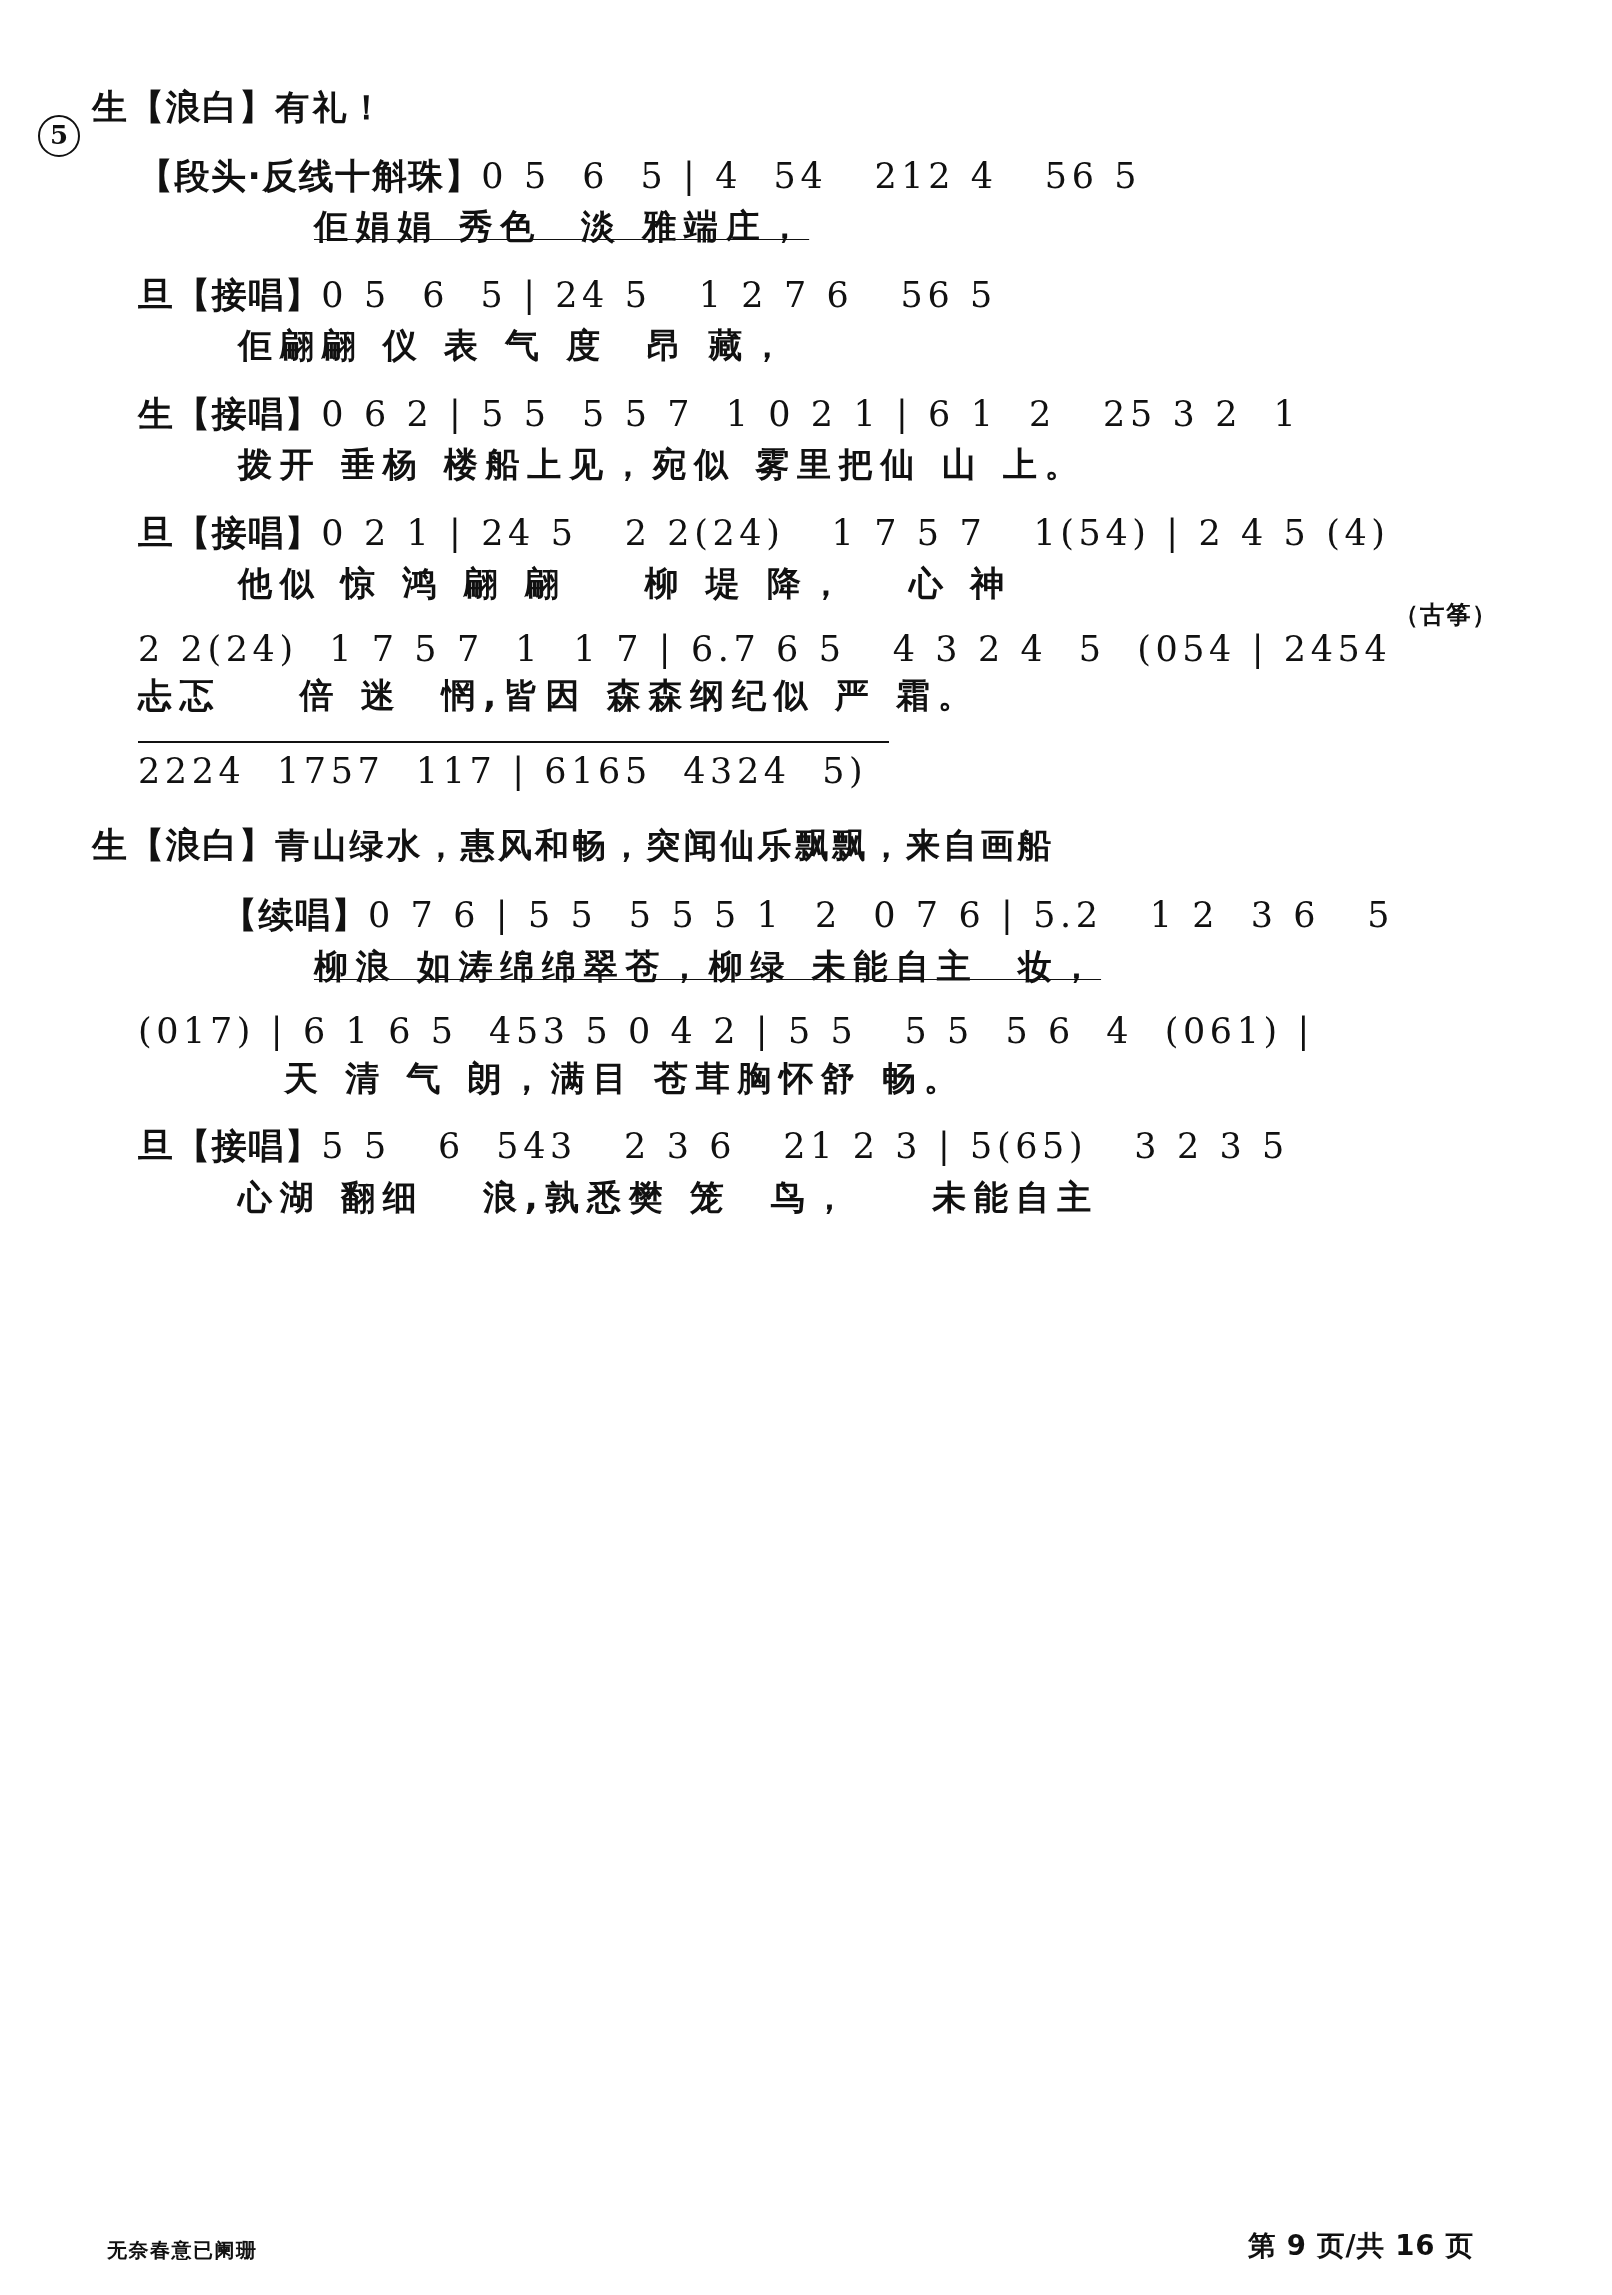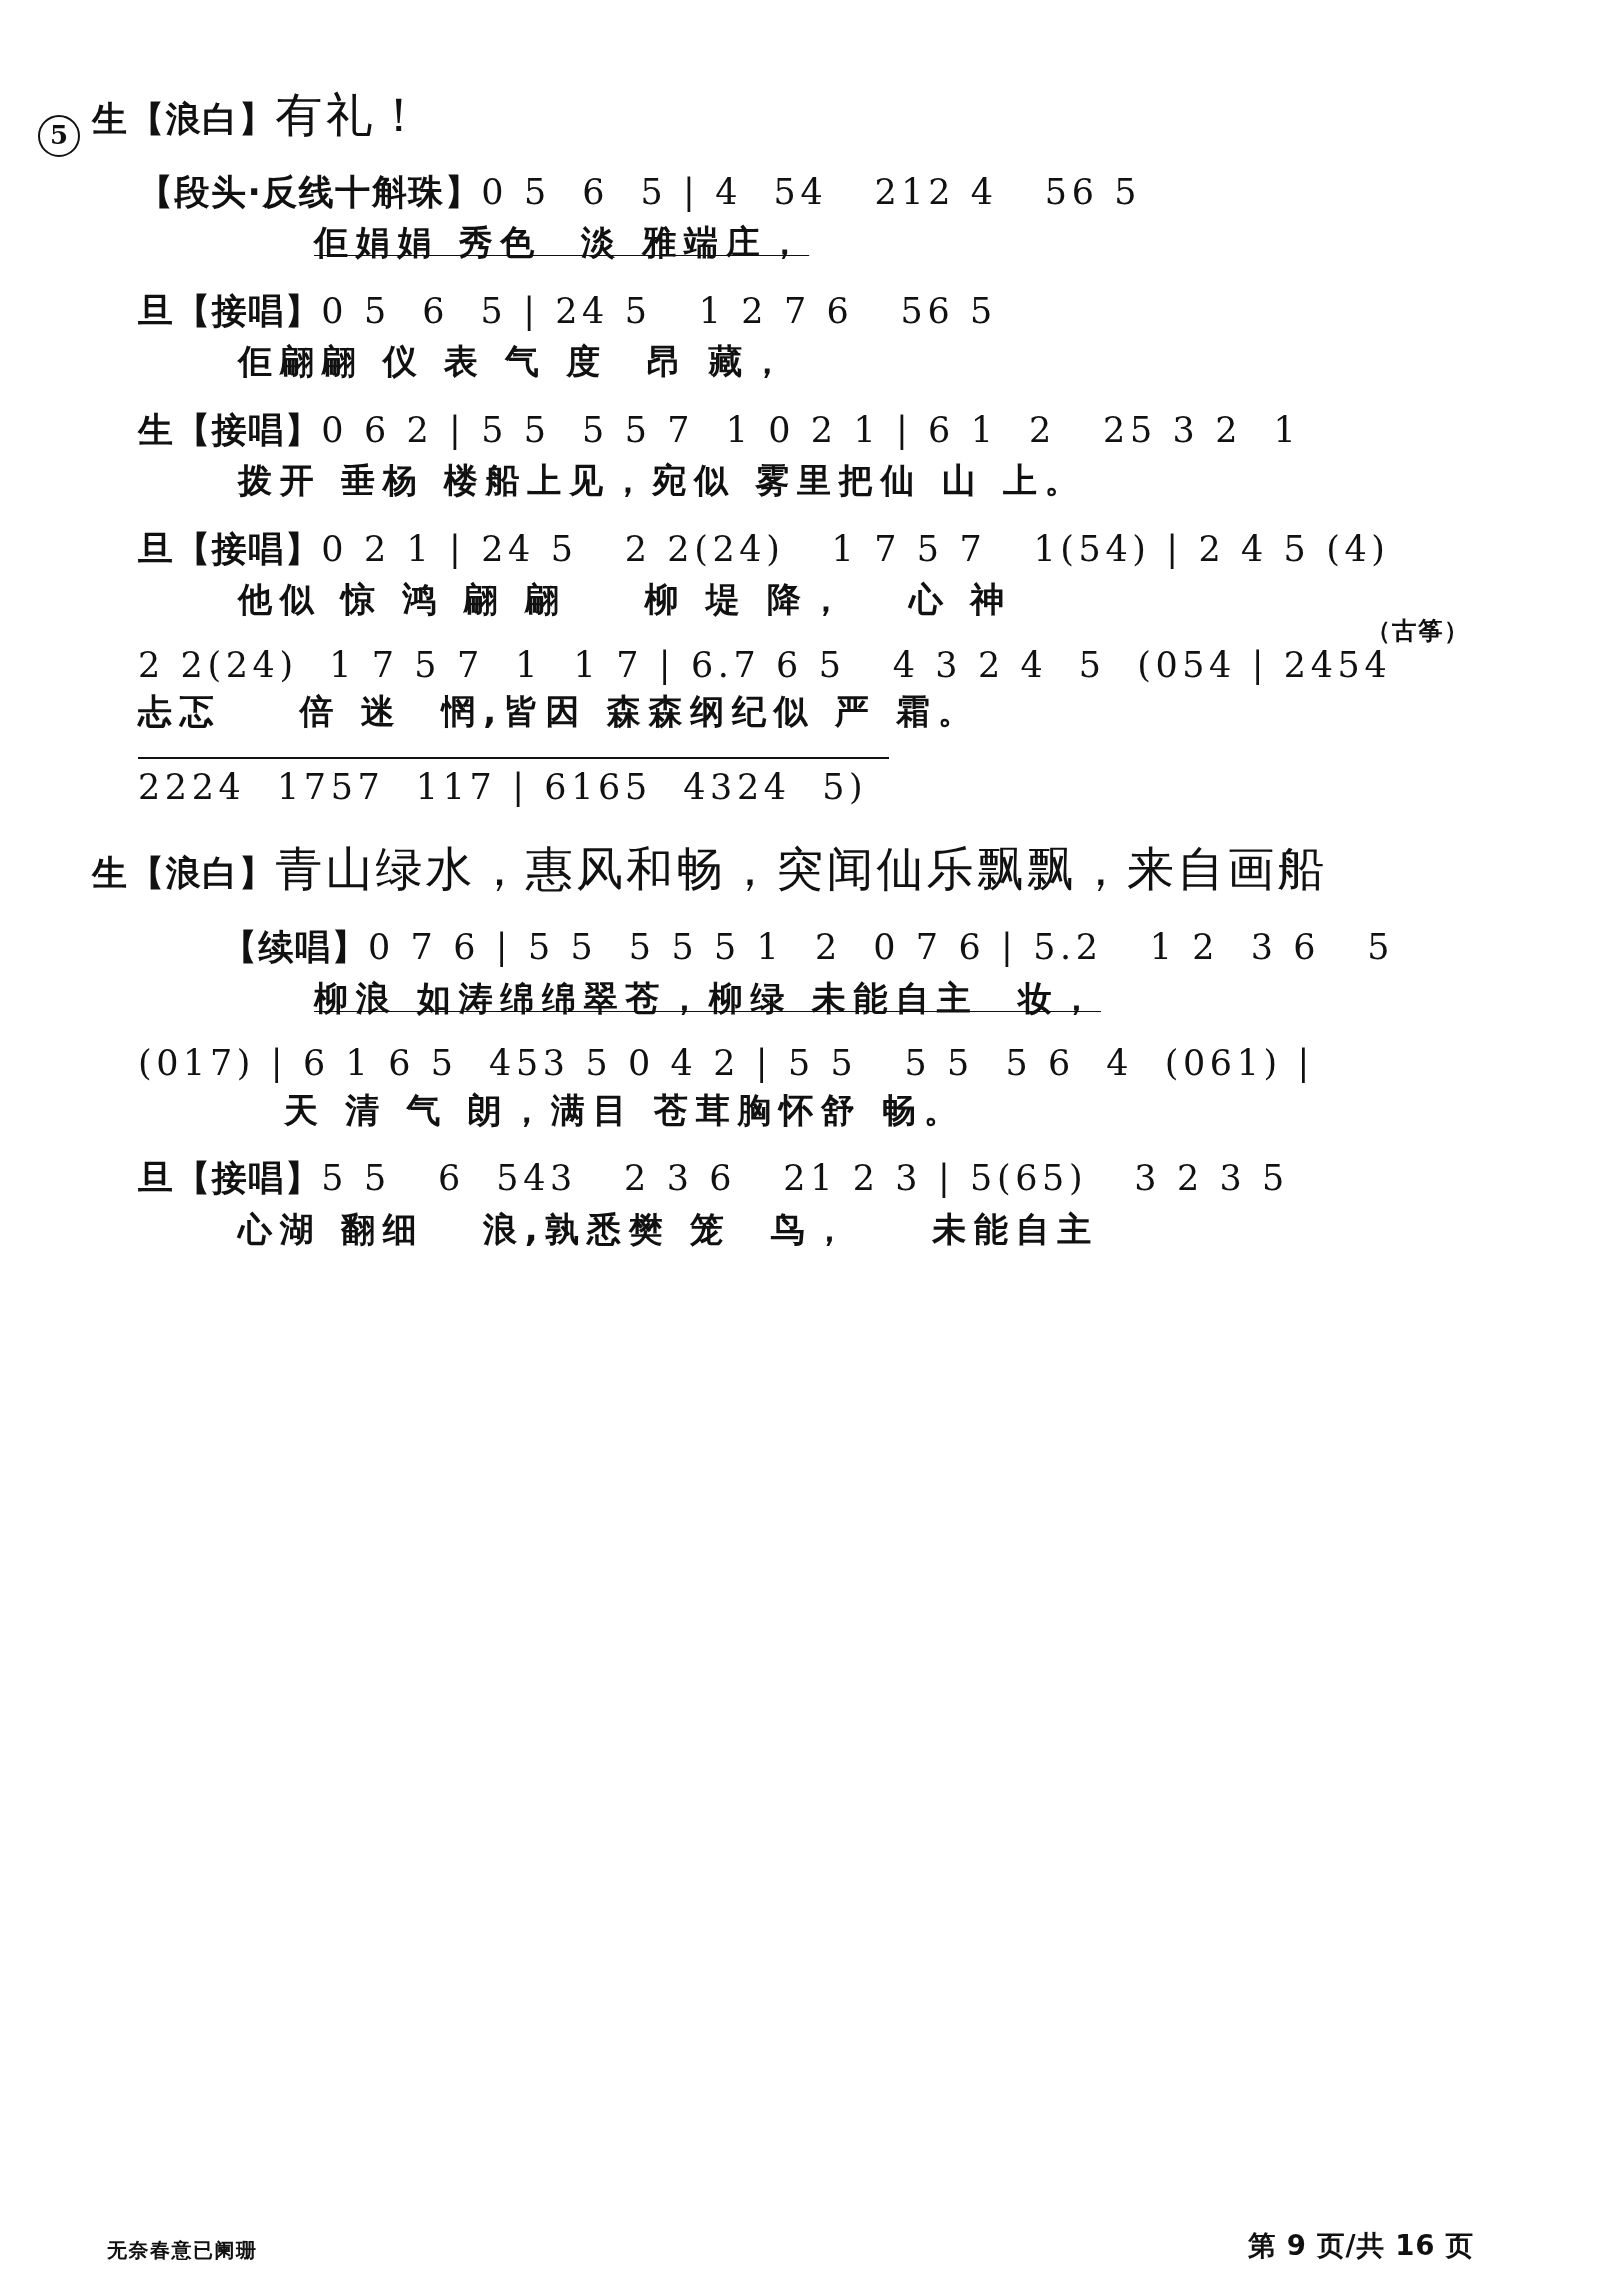--- a/index.html
+++ b/index.html
@@ -67,22 +67,22 @@
 
   
   .lyr {
     font-size: 34px;
     font-weight: 600;
     letter-spacing: 7.7px;
     white-space: pre;
   }
 
   .speech {
-    font-size: 47px;
-    font-weight: 400;
+    font-size: 34px;
+    font-weight: 700;
     letter-spacing: 3.1px;
     white-space: pre;
   }
 
   .row {
     margin-bottom: 4.6px;
   }
 
   .block {
     margin-bottom: 21.5px;
@@ -105,21 +105,21 @@
     line-height: 37px;
     text-align: center;
     font-family: "DejaVu Serif", "Liberation Serif", serif;
     font-weight: 700;
   }
 
   .guzheng {
     font-size: 24.5px;
     font-weight: 600;
     position: absolute;
-    right: 62px;
+    right: 34px;
     top: -31px;
   }
 
   .footer {
     position: absolute;
     left: 0;
     right: 0;
     bottom: 31px;
     height: 46px;
   }

